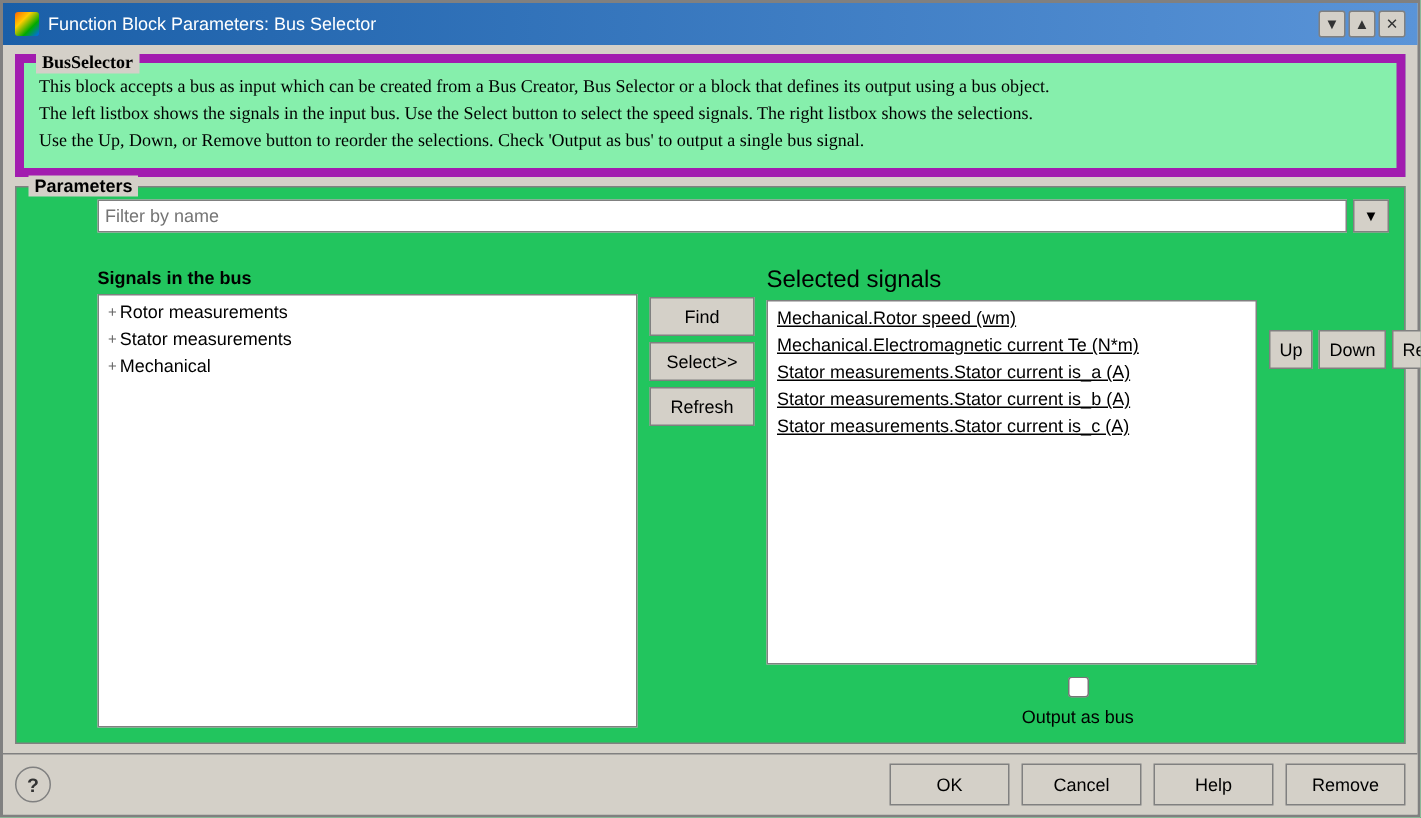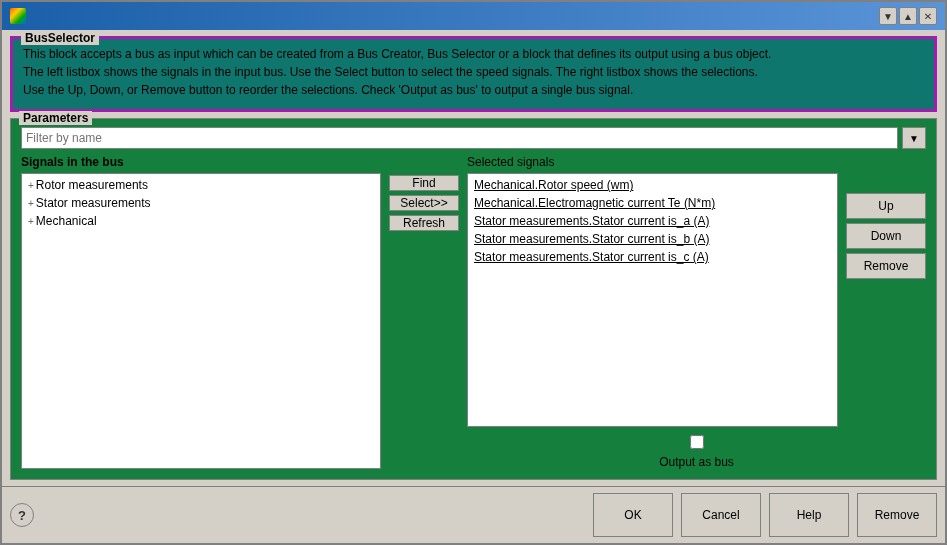--- a/index.html
+++ b/index.html
@@ -73,24 +73,25 @@
 
     .content {
       flex: 1;
       padding: 6px 8px;
       display: flex;
       flex-direction: column;
       gap: 6px;
     }
 
     .group-box {
-      border: 3px solid #a21caf;
+      border: 6px solid #a21caf;
       padding: 6px 10px 10px 10px;
       position: relative;
-      background: #0f766e;
+      background: #86efac;
+      font-family: Liberation Serif, serif;
     }
 
     .group-box-label {
       position: absolute;
       top: -8px;
       left: 8px;
       background: #d4d0c8;
       padding: 0 4px;
       font-size: 12px;
       font-weight: bold;
@@ -99,39 +100,40 @@
     .description-text {
       font-size: 12px;
       line-height: 1.5;
       color: #000;
     }
 
     .params-section {
       border: 1px solid #808080;
       padding: 8px 10px 10px 10px;
       position: relative;
-      background: #15803d;
+      background: #22c55e;
       flex: 1;
     }
 
     .params-label {
       position: absolute;
       top: -8px;
       left: 8px;
       background: #d4d0c8;
       padding: 0 4px;
       font-size: 12px;
       font-weight: bold;
     }
 
     .params-inner {
       display: flex;
       flex-direction: column;
-      gap: 6px;
+      gap: 23px;
       height: 100%;
+      margin-left: 44px;
     }
 
     .filter-row {
       display: flex;
       align-items: center;
       gap: 4px;
     }
 
     .filter-input {
       flex: 1;
@@ -195,32 +197,32 @@
       display: flex;
       flex-direction: column;
       gap: 4px;
       justify-content: flex-start;
       padding-top: 20px;
       width: 70px;
       flex-shrink: 0;
     }
 
     .mid-btn {
-      height: 16px;
+      height: 26px;
       background: #d4d0c8;
       border: 1px solid #808080;
       cursor: pointer;
       font-size: 12px;
       padding: 0 6px;
       white-space: nowrap;
     }
 
     .right-buttons {
       display: flex;
-      flex-direction: column;
+      flex-direction: row;
       gap: 4px;
       justify-content: flex-start;
       padding-top: 20px;
       width: 80px;
       flex-shrink: 0;
     }
 
     .side-btn {
       height: 26px;
       background: #d4d0c8;
@@ -276,30 +278,30 @@
       color: #333;
     }
 
     .bottom-buttons {
       display: flex;
       gap: 8px;
     }
 
     .bottom-btn {
       min-width: 80px;
-      height: 44px;
+      height: 28px;
       background: #d4d0c8;
       border: 1px solid #808080;
       cursor: pointer;
       font-size: 12px;
       padding: 0 12px;
     }
 
     .selected-label {
-      font-size: 12px;
+      font-size: 16px;
       font-weight: normal;
     }
 
     .listbox-selected {
       border: 1px solid #808080;
       background: white;
       flex: 1;
       overflow-y: auto;
       padding: 2px;
       min-height: 220px;
@@ -307,20 +309,21 @@
     }
   </style>
 </head>
 <body>
 
 <div class="window">
 
   <div class="title-bar">
     <div class="title-bar-left">
       <div class="title-bar-icon"></div>
+      <span class="title-bar-text">Function Block Parameters: Bus Selector</span>
     </div>
     <div class="title-bar-controls">
       <div class="title-btn">
         <span>▼</span>
       </div>
       <div class="title-btn">
         <span>▲</span>
       </div>
       <div class="title-btn">
         <span>✕</span>

